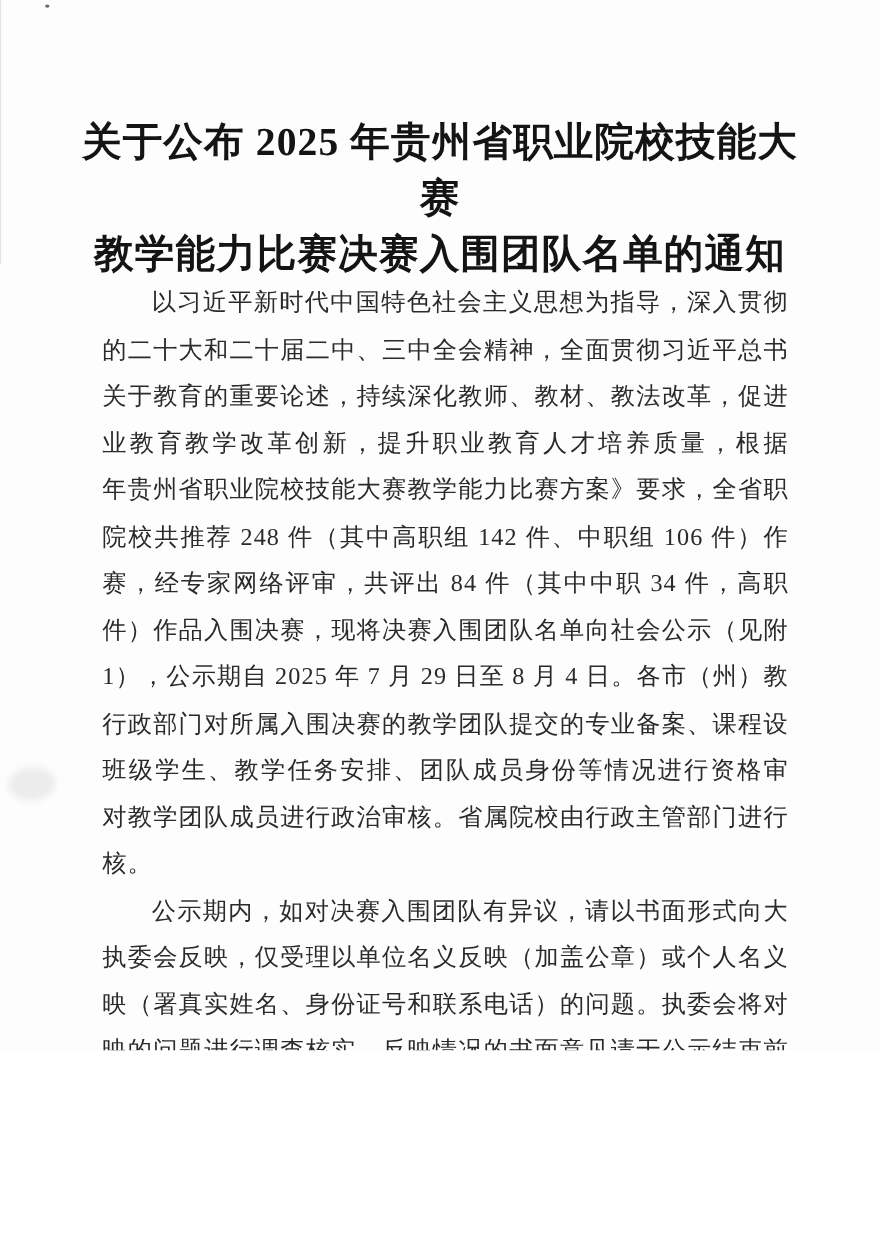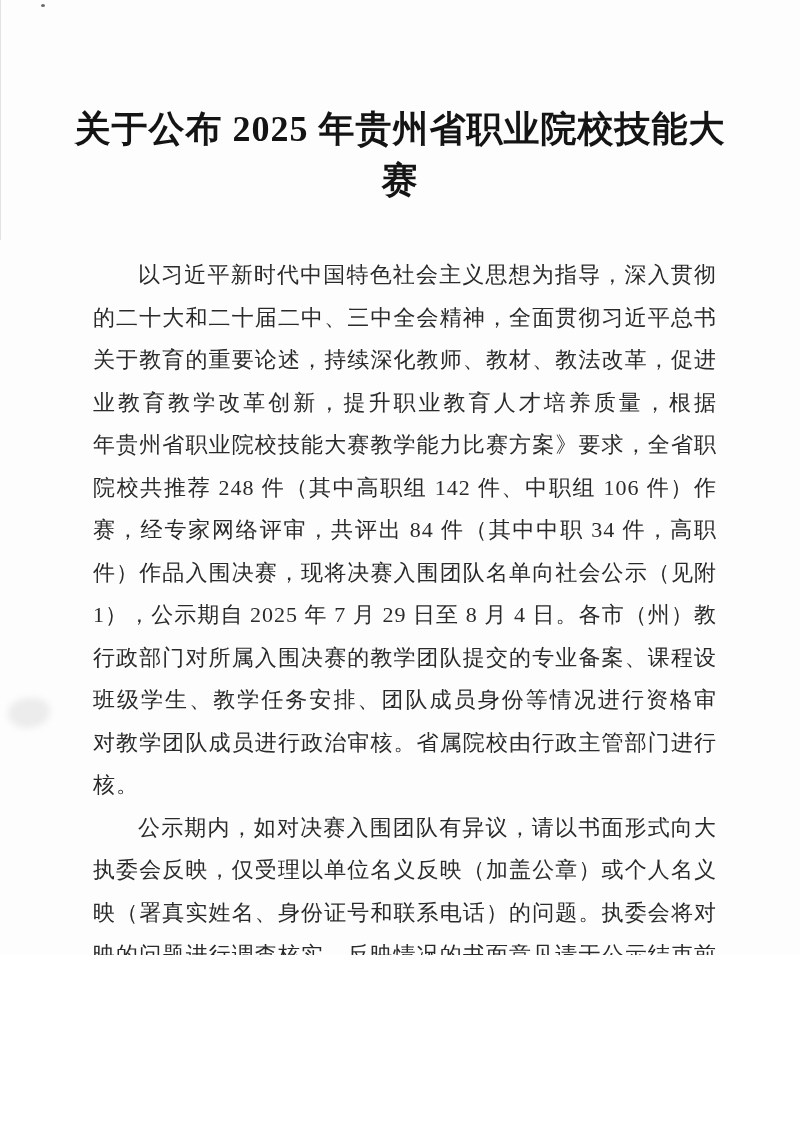--- a/index.html
+++ b/index.html
@@ -110,20 +110,21 @@
 </head>
 <body>
 
 <div class="page">
 
   <div class="scan-speck"></div>
   <div class="scan-left-edge"></div>
 
   <h1 class="title">
     <span class="title-line">关于公布 2025 年贵州省职业院校技能大赛</span>
+    <span class="title-line">教学能力比赛决赛入围团队名单的通知</span>
   </h1>
 
   <div class="doc-body" id="doc-body">
       <div class="paragraph">
         <div class="line indent">以习近平新时代中国特色社会主义思想为指导，深入贯彻党</div>
         <div class="line">的二十大和二十届二中、三中全会精神，全面贯彻习近平总书记</div>
         <div class="line">关于教育的重要论述，持续深化教师、教材、教法改革，促进职</div>
         <div class="line">业教育教学改革创新，提升职业教育人才培养质量，根据《2025</div>
         <div class="line">年贵州省职业院校技能大赛教学能力比赛方案》要求，全省职业</div>
         <div class="line">院校共推荐 248 件（其中高职组 142 件、中职组 106 件）作品参</div>

